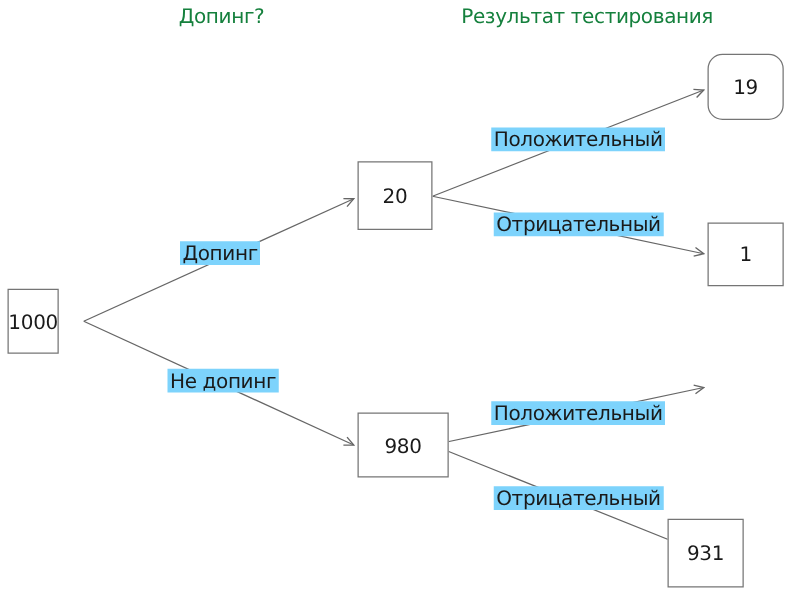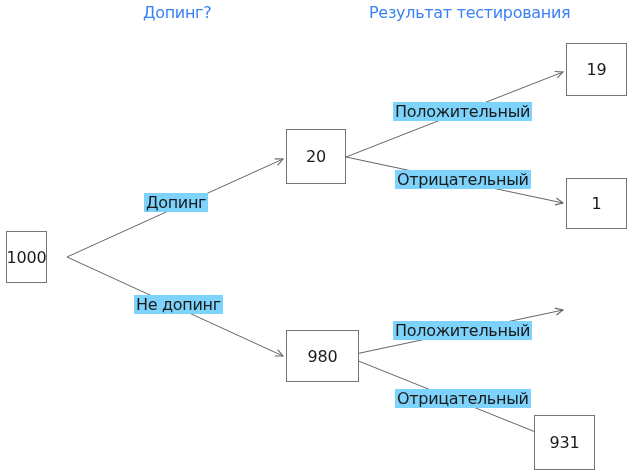--- a/index.html
+++ b/index.html
@@ -21,21 +21,21 @@
     left: 0;
     top: 0;
     width: 633px;
     height: 476px;
   }
   .col-header {
     position: absolute;
     font-size: 16px;
     letter-spacing: -0.3px;
     white-space: nowrap;
-    color: #3b82f6;
+    color: #15803d;
   }
   .node-box {
     position: absolute;
     border: 1px solid #757575;
     background: #ffffff;
     display: flex;
     align-items: center;
     justify-content: center;
     font-size: 16px;
     letter-spacing: -0.2px;
@@ -48,21 +48,21 @@
     letter-spacing: -0.3px;
     white-space: nowrap;
     background: #7dd3fc;
     padding: 0 2px;
     color: #1a1a1a;
   }
   
   .n-root  { left: 6px;   top: 231px; width: 41px; height: 52px; }
   .n-20    { left: 286px; top: 129px; width: 60px; height: 55px; }
   .n-980   { left: 286px; top: 330px; width: 73px; height: 52px; }
-  .n-19    { left: 566px; top: 43px;  width: 61px; height: 53px; }
+  .n-19    { left: 566px; top: 43px;  width: 61px; height: 53px; border-radius: 12px; }
   .n-1     { left: 566px; top: 178px; width: 61px; height: 51px; }
   .n-49    { left: 566px; top: 281px; width: 61px; height: 55px; }
   .n-931   { left: 534px; top: 415px; width: 61px; height: 55px; }
   
   .l-doping      { left: 144px; top: 193px; }
   .l-not-doping  { left: 134px; top: 295px; }
   .l-pos-top     { left: 393px; top: 102px; }
   .l-neg-top     { left: 395px; top: 170px; }
   .l-pos-bottom  { left: 393px; top: 321px; }
   .l-neg-bottom  { left: 395px; top: 389px; }

